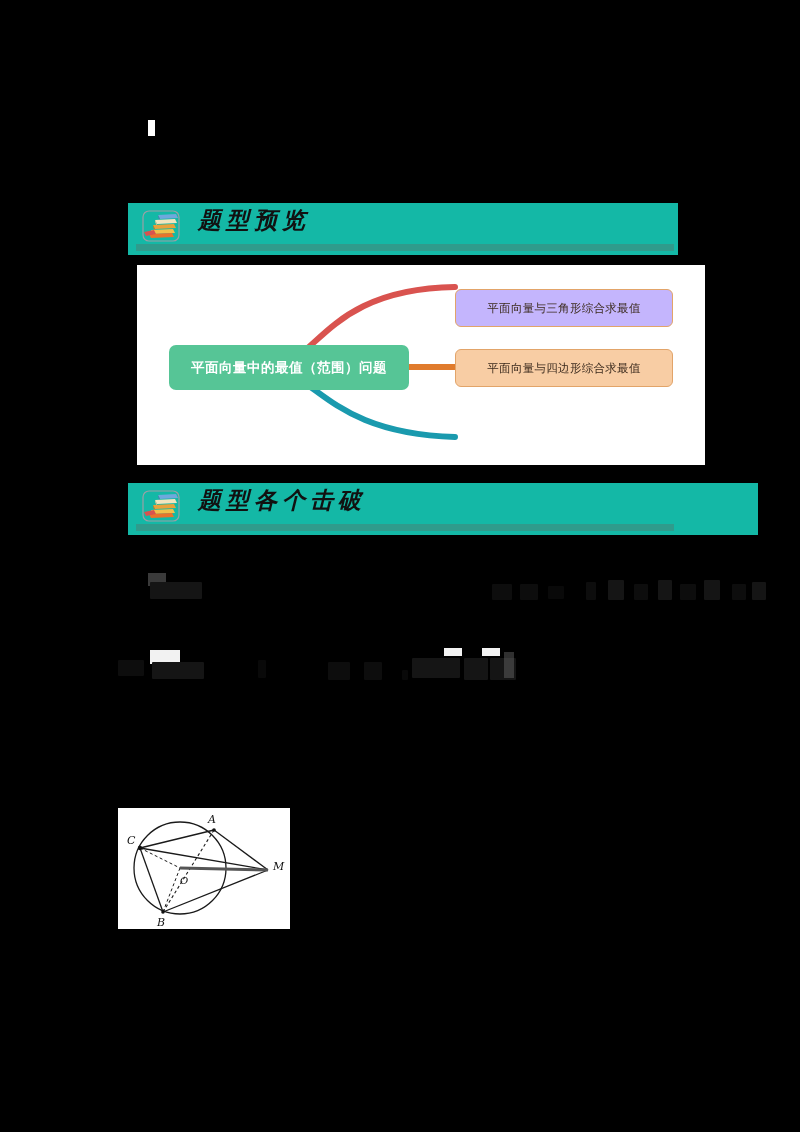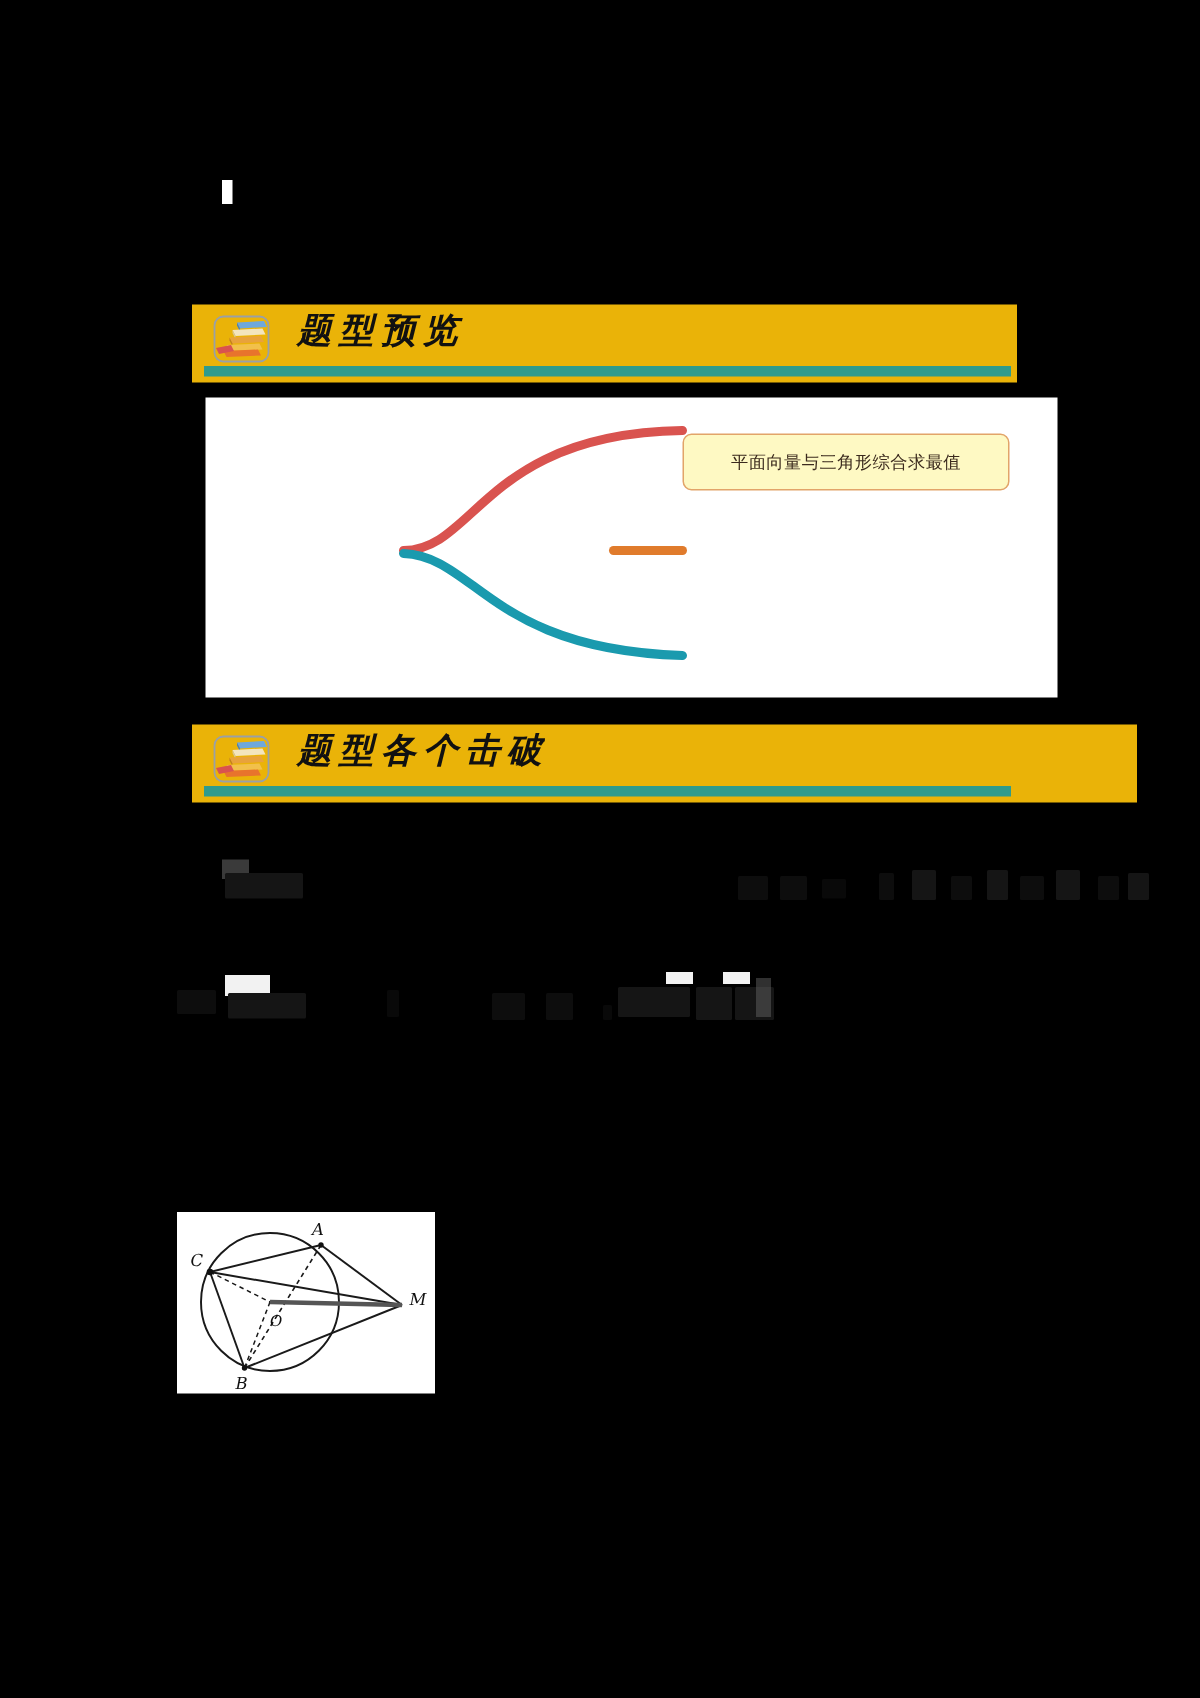--- a/index.html
+++ b/index.html
@@ -2,21 +2,21 @@
 <html><head>
 <meta charset="utf-8">
 <style>
   html,body{margin:0;padding:0;background:#000;}
   body{width:800px;height:1132px;position:relative;overflow:hidden;
        font-family:"Liberation Sans","DejaVu Sans",sans-serif;}
 
   .page{position:absolute;inset:0;background:#000;}
 
   
-  .hdr-panel{position:absolute;background:#eab308;text-align:right;}
+  .hdr-panel{position:absolute;background:#14b8a6;text-align:right;}
   .hdr-panel .book-icon{position:absolute;left:14px;top:6px;width:46px;height:34px;}
   .hdr-panel .hdr-title{position:absolute;left:70px;top:2px;font-size:23px;font-weight:bold;
       color:#111;letter-spacing:5px;font-family:"DejaVu Serif","Liberation Serif",serif;
       font-style:italic;white-space:nowrap;}
   .hdr-rule{position:absolute;height:7px;background:#2f9b8c;}
 
   
   .mm-panel{position:absolute;background:#fff;}
   .mm-svg{position:absolute;left:0;top:0;}
   .mm-node{position:absolute;box-sizing:border-box;display:flex;align-items:center;
@@ -70,25 +70,31 @@
   </div>
 
   <div class="mm-panel" style="left:137px;top:265px;width:568px;height:200px;">
 
     <svg class="mm-svg" width="568" height="200">
       <path d="M 132 102 C 180 102 186 24 318 22" stroke="#d9534f" stroke-width="6" fill="none" stroke-linecap="round"></path>
       <path d="M 272 102 L 318 102" stroke="#e07b2c" stroke-width="6" fill="none" stroke-linecap="round"></path>
       <path d="M 132 104 C 180 106 190 168 318 172" stroke="#1a9aae" stroke-width="6" fill="none" stroke-linecap="round"></path>
     </svg>
 
+    <div class="mm-node mm-root" style="left:32px;top:80px;width:240px;height:45px;">
+      <span>平面向量中的最值（范围）问题</span>
+    </div>
 
-    <div class="mm-node mm-leaf" style="left:318px;top:24px;width:218px;height:38px;background:#fef9c3;border:1px solid #e2a469;">
+    <div class="mm-node mm-leaf" style="left:318px;top:24px;width:218px;height:38px;background:#c4b5fd;border:1px solid #e2a469;">
       <span>平面向量与三角形综合求最值</span>
     </div>
 
+    <div class="mm-node mm-leaf" style="left:318px;top:84px;width:218px;height:38px;background:#f8cda4;border:1px solid #e2a469;">
+      <span>平面向量与四边形综合求最值</span>
+    </div>
 
   </div>
 
   <div class="hdr-panel" style="left:128px;top:483px;width:630px;height:52px;">
     <span class="book-icon">
       <svg width="46" height="34" viewBox="0 0 46 34">
         <rect x="1" y="2" width="36" height="30" rx="6" fill="none" stroke="#9aa0a6" stroke-width="1.2"></rect>
         <g>
           <path d="M16 6 L34 5 L36 9 L18 10 Z" fill="#6fa8dc"></path>
           <path d="M16 6 L18 10 L18 12 L16 8 Z" fill="#4a7fb5"></path>

